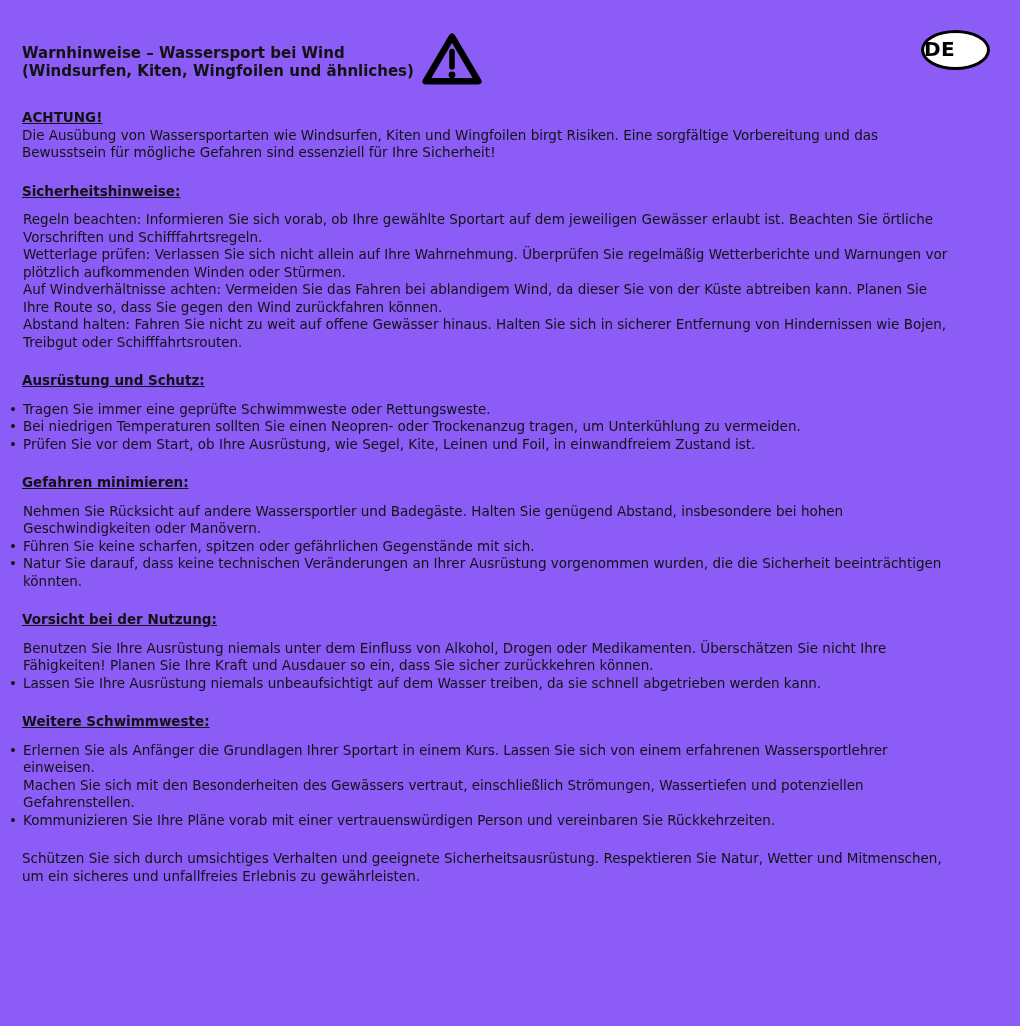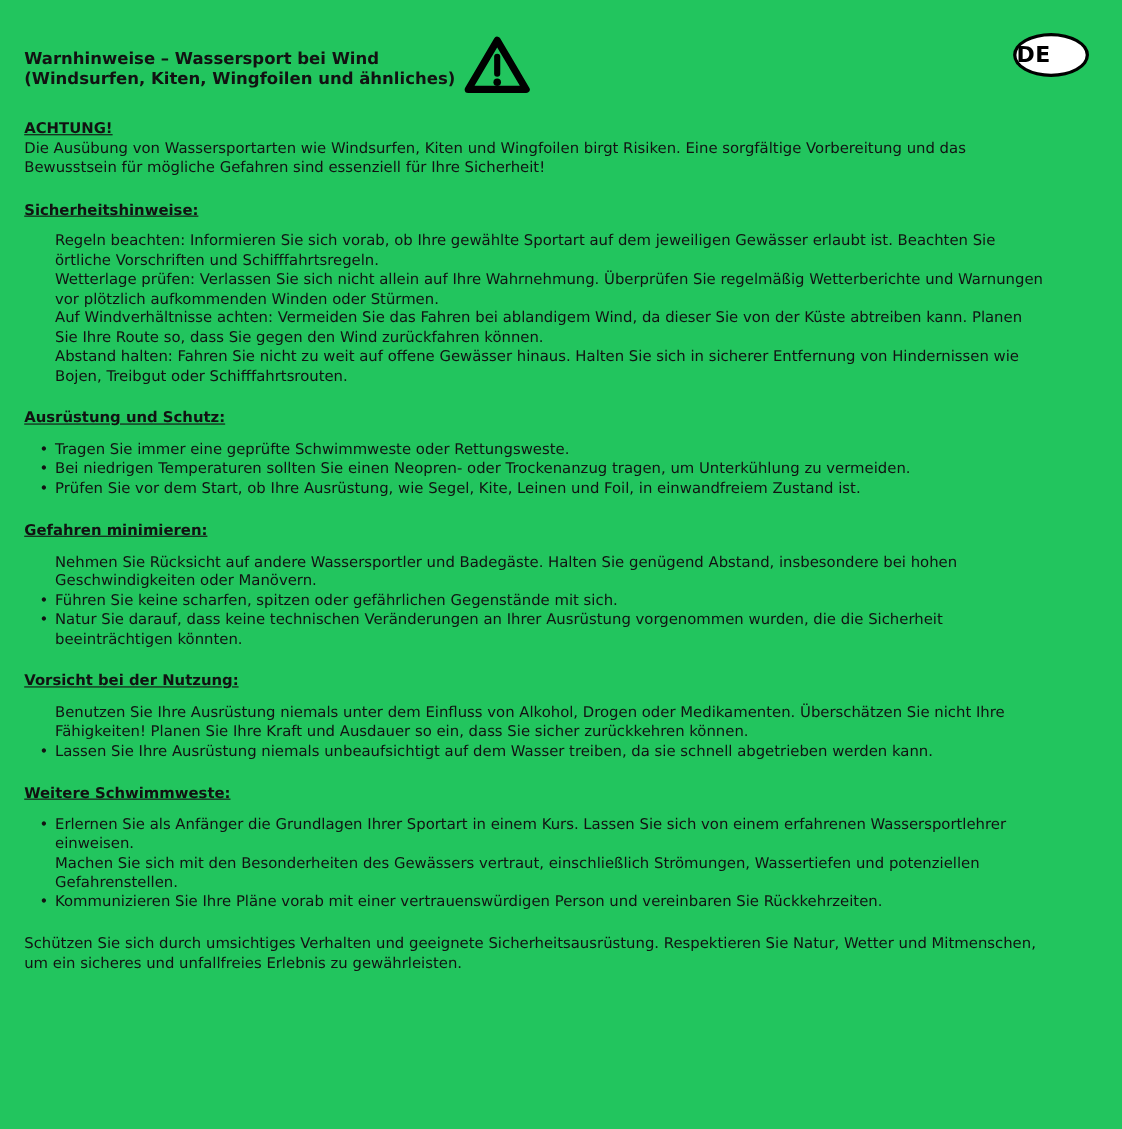--- a/index.html
+++ b/index.html
@@ -2,21 +2,21 @@
 <html><head>
 <meta charset="utf-8">
 <style>
   html, body { margin: 0; padding: 0; background: #ffffff; }
   .page {
     position: relative;
     width: 1020px;
     height: 1026px;
     box-sizing: border-box;
     padding: 36px 42px 0 22px;
-    background: #22c55e;
+    background: #8b5cf6;
     font-family: "DejaVu Sans", "Liberation Sans", sans-serif;
     color: #121212;
     font-size: 13.5px;
     line-height: 17.5px;
     overflow: hidden;
   }
 
   
   .doc-header { position: relative; }
   .title-wrap { display: flex; align-items: center; gap: 7px; }
@@ -33,21 +33,21 @@
     font-weight: bold; font-size: 20px; letter-spacing: 0.5px;
     color: #000; background: #fff;
   }
 
   
   .sec { margin-top: 21px; }
   .sec .h { margin: 0 0 11px 0; font-size: 13.5px; line-height: 17.5px; font-weight: bold; text-decoration: underline; }
   .sec.tight .h { margin-bottom: 0; }
   .p { margin: 0; max-width: 932px; }
   .items { max-width: 930px; }
-  .item { position: relative; margin-left: 28px; }
+  .item { position: relative; margin-left: 1px; }
   .item.bullet::before {
     content: "\2022";
     position: absolute;
     left: -14px;
     top: 0;
   }
 </style>
 </head>
 <body>
 

